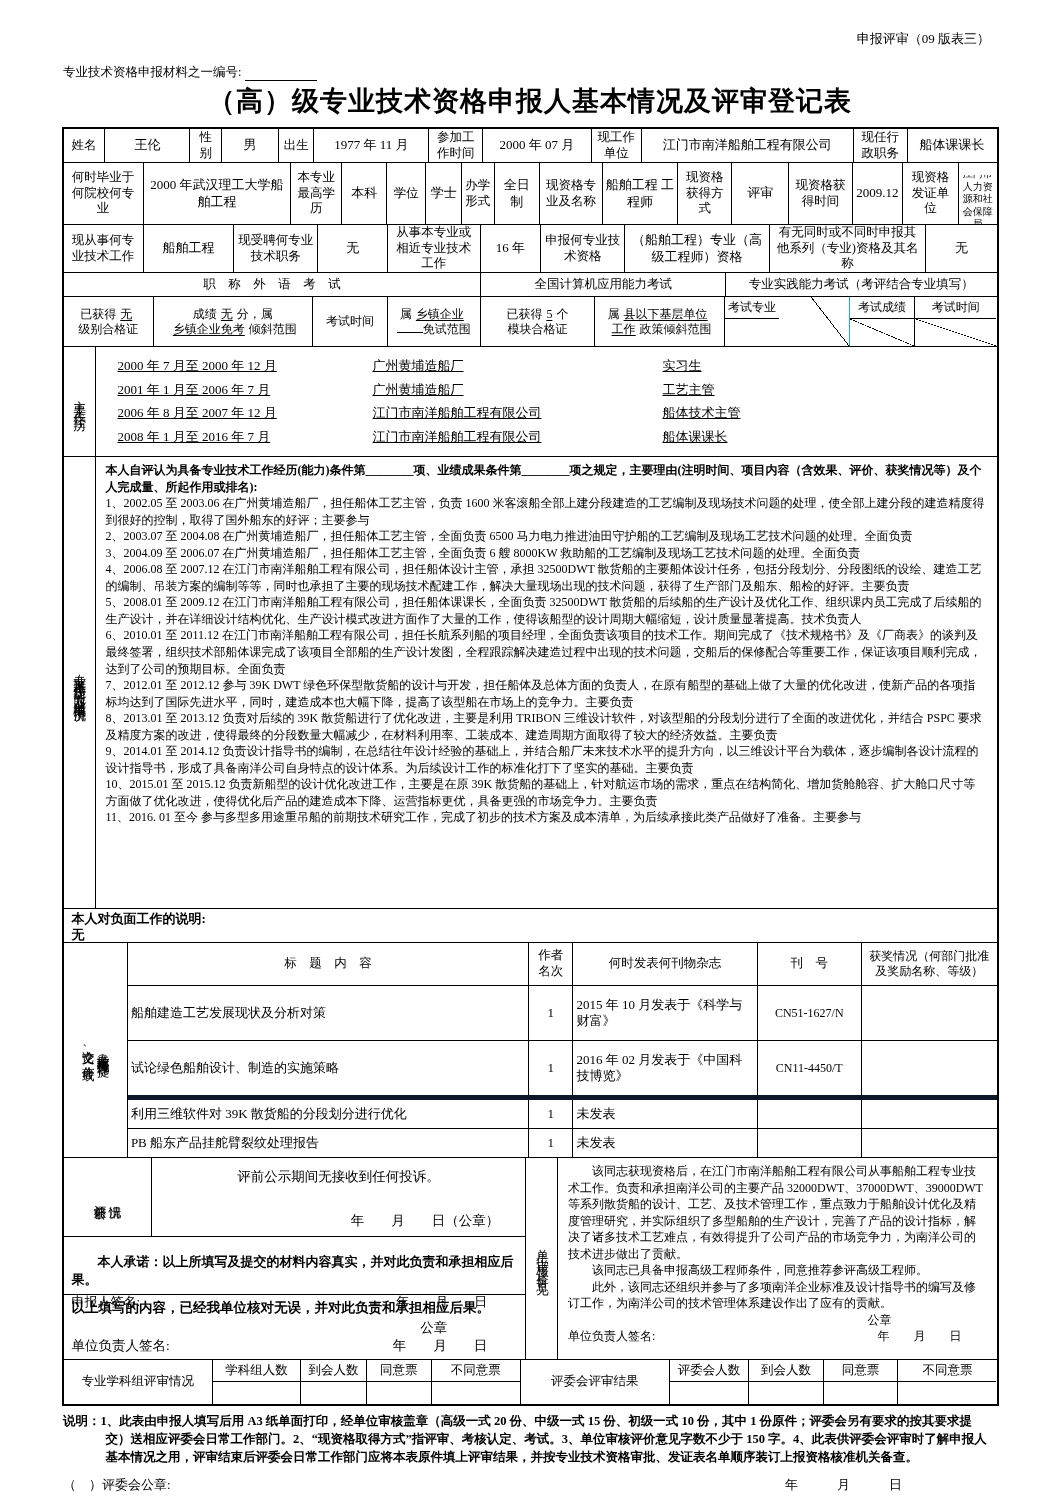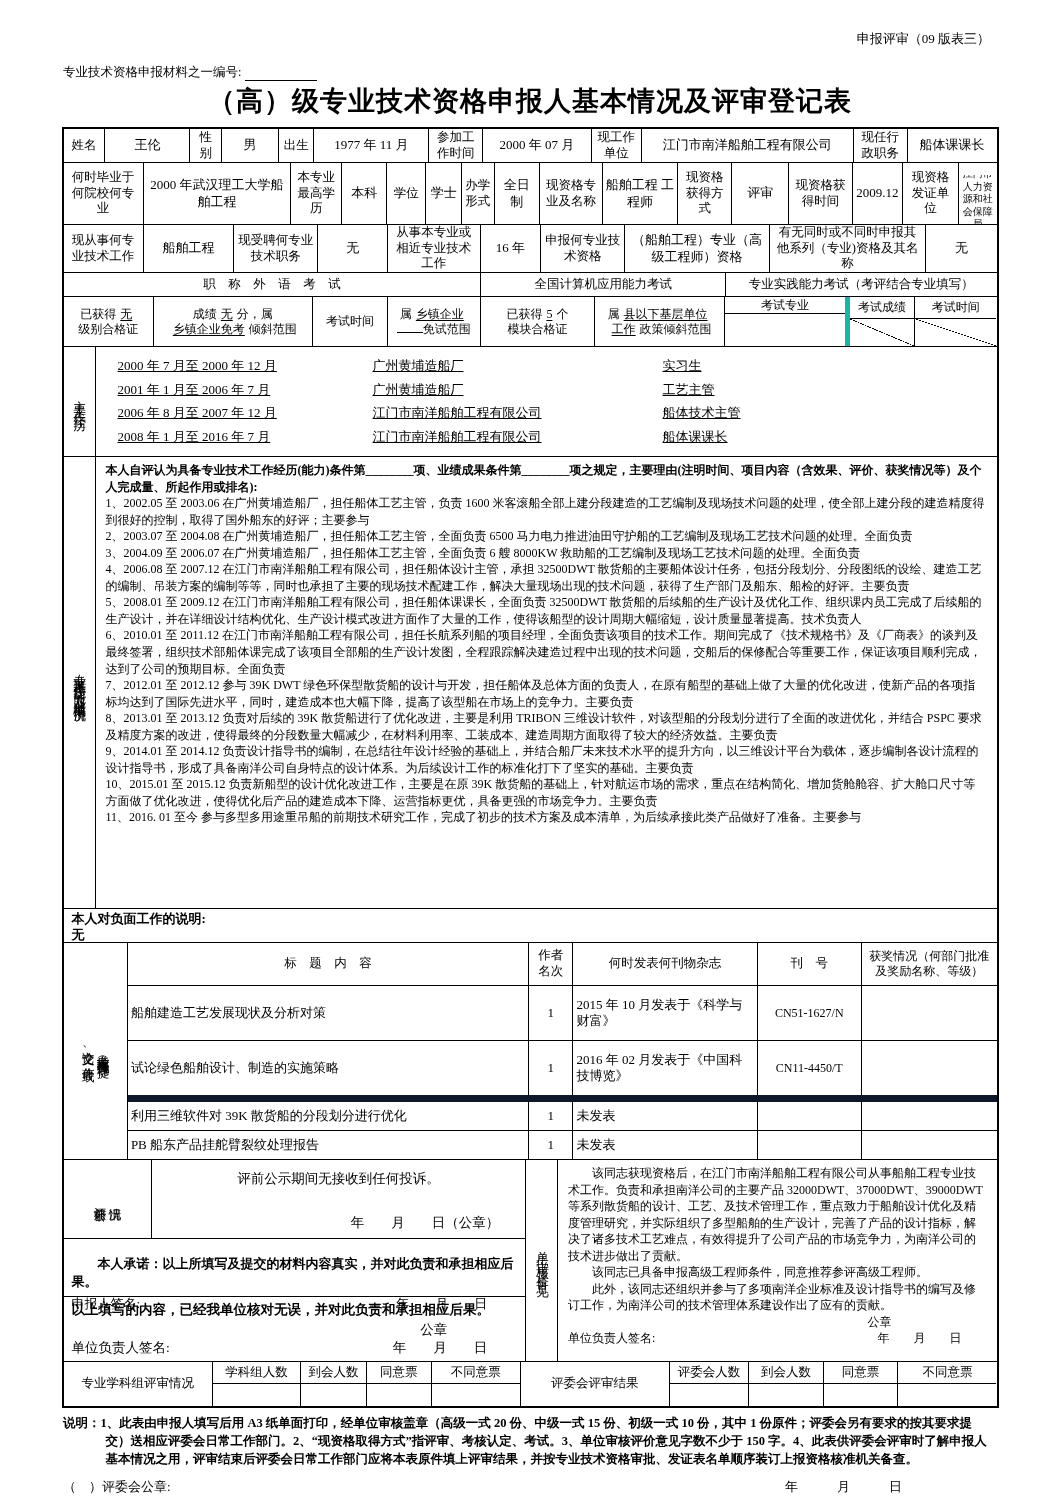--- a/index.html
+++ b/index.html
@@ -120,21 +120,21 @@
       </div>
       <div class="cell" style="width:12.3%">
         <div><span>已获得</span><span class="ulv">5</span><span>个</span></div>
         <div>模块合格证</div>
       </div>
       <div class="cell" style="width:13.9%">
         <div><span>属</span><span class="ulv">县以下基层单位</span></div>
         <div><span class="ulv">工作</span><span>政策倾斜范围</span></div>
       </div>
       <div style="width:29.1%;display:flex;">
-        <div style="width:46%;display:flex;flex-direction:column;border-right:5px solid #14b8a6;box-sizing:border-box;gap:32px;">
+        <div style="width:46%;display:flex;flex-direction:row;border-right:1px solid #14b8a6;box-sizing:border-box;gap:32px;">
           <div class="cell lastcell" style="height:22px;border-bottom:1px solid #000;">考试专业</div>
           <div class="diag" style="flex:1;"></div>
         </div>
         <div style="width:24%;display:flex;flex-direction:column;border-right:1px solid #000000;box-sizing:border-box;">
           <div class="cell lastcell" style="height:22px;border-bottom:1px solid #000;">考试成绩</div>
           <div class="diag" style="flex:1;"></div>
         </div>
         <div style="width:30%;display:flex;flex-direction:column;box-sizing:border-box;">
           <div class="cell lastcell" style="height:22px;border-bottom:1px solid #000;">考试时间</div>
           <div class="diag" style="flex:1;"></div>
@@ -206,21 +206,21 @@
           <div class="cell lbl" style="width:12.0%">刊　号</div>
           <div class="cell lbl lastcell" style="width:15.5%;font-size:12px;">获奖情况（何部门批准及奖励名称、等级）</div>
         </div>
         <div style="display:flex;height:54px;border-bottom:1px solid #000;">
           <div class="cell left-al" style="width:46.2%;justify-content:center;">船舶建造工艺发展现状及分析对策</div>
           <div class="cell" style="width:5.1%">1</div>
           <div class="cell left-al" style="width:21.2%;justify-content:center;">2015 年 10 月发表于《科学与财富》</div>
           <div class="cell" style="width:12.0%;font-size:12px;">CN51-1627/N</div>
           <div class="cell lastcell" style="width:15.5%"></div>
         </div>
-        <div style="display:flex;height:54px;border-bottom:7px solid #0f172a;font-family:Liberation Serif, serif;">
+        <div style="display:flex;height:54px;border-bottom:5px solid #0f172a;font-family:Liberation Serif, serif;">
           <div class="cell left-al" style="width:46.2%;justify-content:center;">试论绿色船舶设计、制造的实施策略</div>
           <div class="cell" style="width:5.1%">1</div>
           <div class="cell left-al" style="width:21.2%;justify-content:center;">2016 年 02 月发表于《中国科技博览》</div>
           <div class="cell" style="width:12.0%;font-size:12px;">CN11-4450/T</div>
           <div class="cell lastcell" style="width:15.5%"></div>
         </div>
         <div style="display:flex;height:28px;border-bottom:1px solid #000;">
           <div class="cell left-al" style="width:46.2%;justify-content:center;">利用三维软件对 39K 散货船的分段划分进行优化</div>
           <div class="cell" style="width:5.1%">1</div>
           <div class="cell left-al" style="width:21.2%;justify-content:center;">未发表</div>

